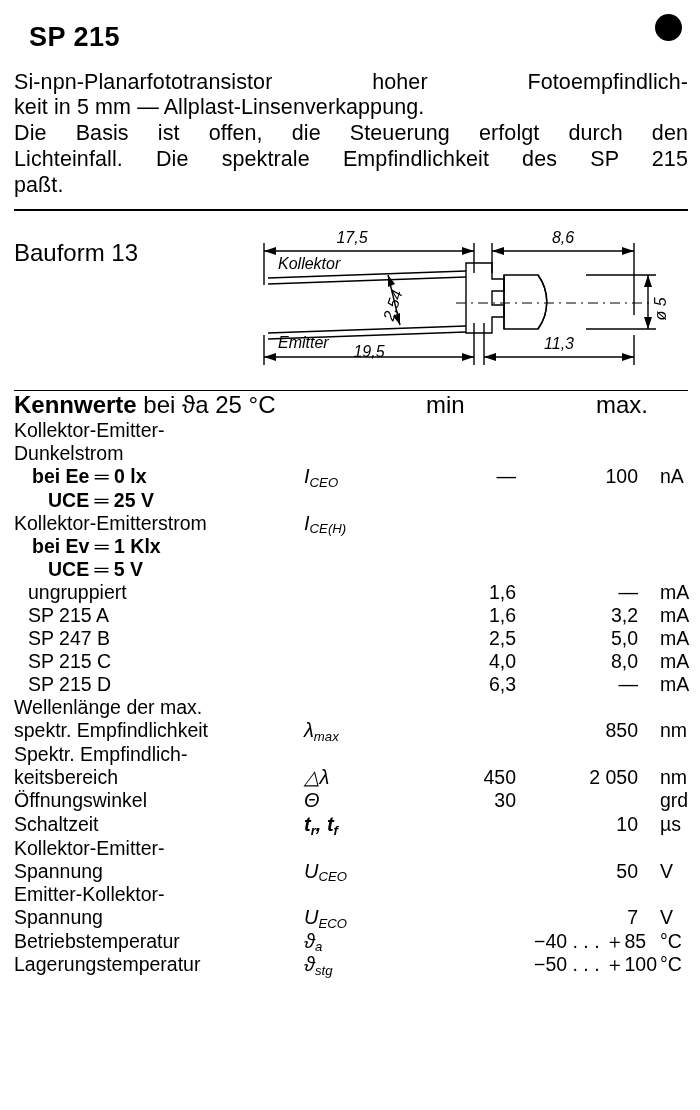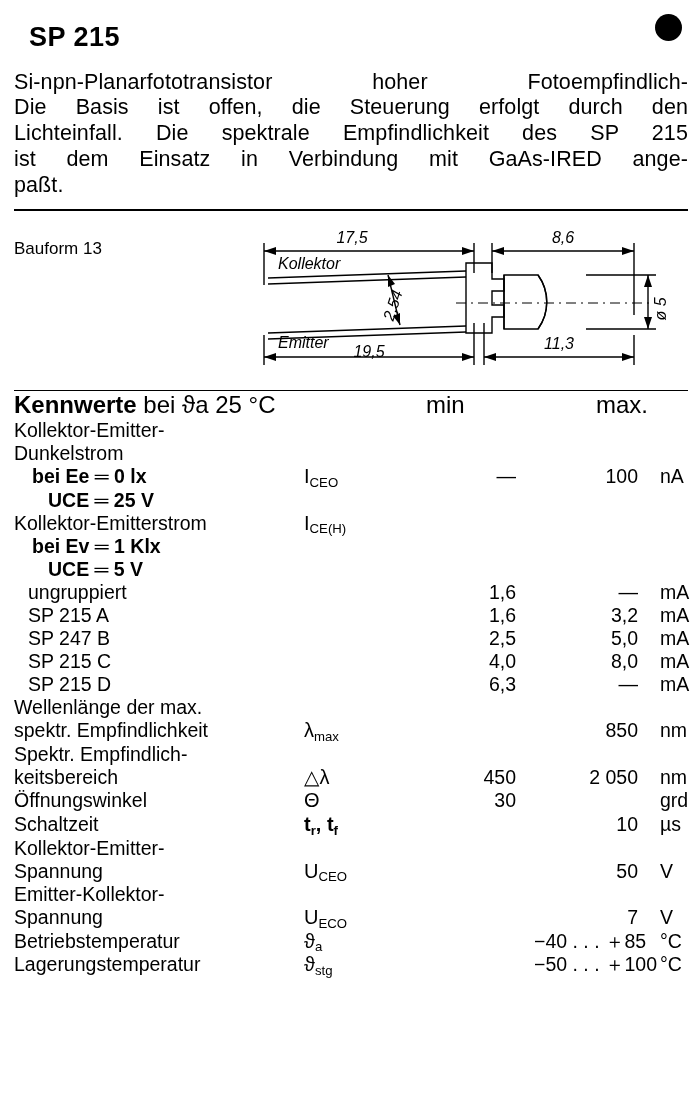--- a/index.html
+++ b/index.html
@@ -68,21 +68,21 @@
   
   .drawing-section {
     position: relative;
     height: 175px;
     margin-top: 4px;
   }
   .bauform {
     position: absolute;
     left: 14px;
     top: 24px;
-    font-size: 17px;
+    font-size: 24px;
     text-align: right;
   }
   .drawing {
     position: absolute;
     left: 230px;
     top: 0;
     width: 460px;
     height: 175px;
   }
   .drawing svg { display: block; }
@@ -100,21 +100,21 @@
     border-collapse: collapse;
     font-size: 19.5px;
     table-layout: fixed;
   }
   table.specs td {
     vertical-align: baseline;
     padding: 0;
     line-height: 1.18;
   }
   .c-desc   { width: 290px; }
-  .c-sym    { width: 118px; }
+  .c-sym    { width: 118px; font-style: italic; }
   .c-min    { width: 108px; text-align: right; padding-right: 18px !important; }
   .c-max    { width: 108px; text-align: right; padding-right: 10px !important; }
   .c-unit   { width: 52px;  text-align: left; padding-left: 12px !important; }
 
   .hdr td { font-size: 24px; padding-bottom: 2px; }
   .hdr .bold { font-weight: bold; }
   .hdr .c-min { text-align: left; padding-right: 0 !important; padding-left: 4px !important;}
   .hdr .c-max { text-align: right; padding-right: 0 !important; padding-left: 6px !important;}
 
   .gap-top td { padding-top: 9px; }
@@ -138,23 +138,23 @@
 
 <div class="page">
 
   <div class="header">
     <h1 class="title">SP 215</h1>
     <span class="dot"></span>
   </div>
 
   <div class="intro">
     <p class="just">Si-npn-Planarfototransistor hoher Fotoempfindlich-</p>
+    <p>keit in 5 mm — Allplast-Linsenverkappung.</p>
     <p class="just">Die Basis ist offen, die Steuerung erfolgt durch den</p>
     <p class="just">Lichteinfall. Die spektrale Empfindlichkeit des SP 215</p>
-    <p class="just">ist dem Einsatz in Verbindung mit GaAs-IRED ange-</p>
     <p>paßt.</p>
   </div>
 
   <hr class="rule">
 
   <div class="drawing-section">
     <div class="bauform">Bauform 13</div>
 
     <div class="drawing">
       <svg width="460" height="175" viewBox="0 0 460 175" xmlns="http://www.w3.org/2000/svg">

